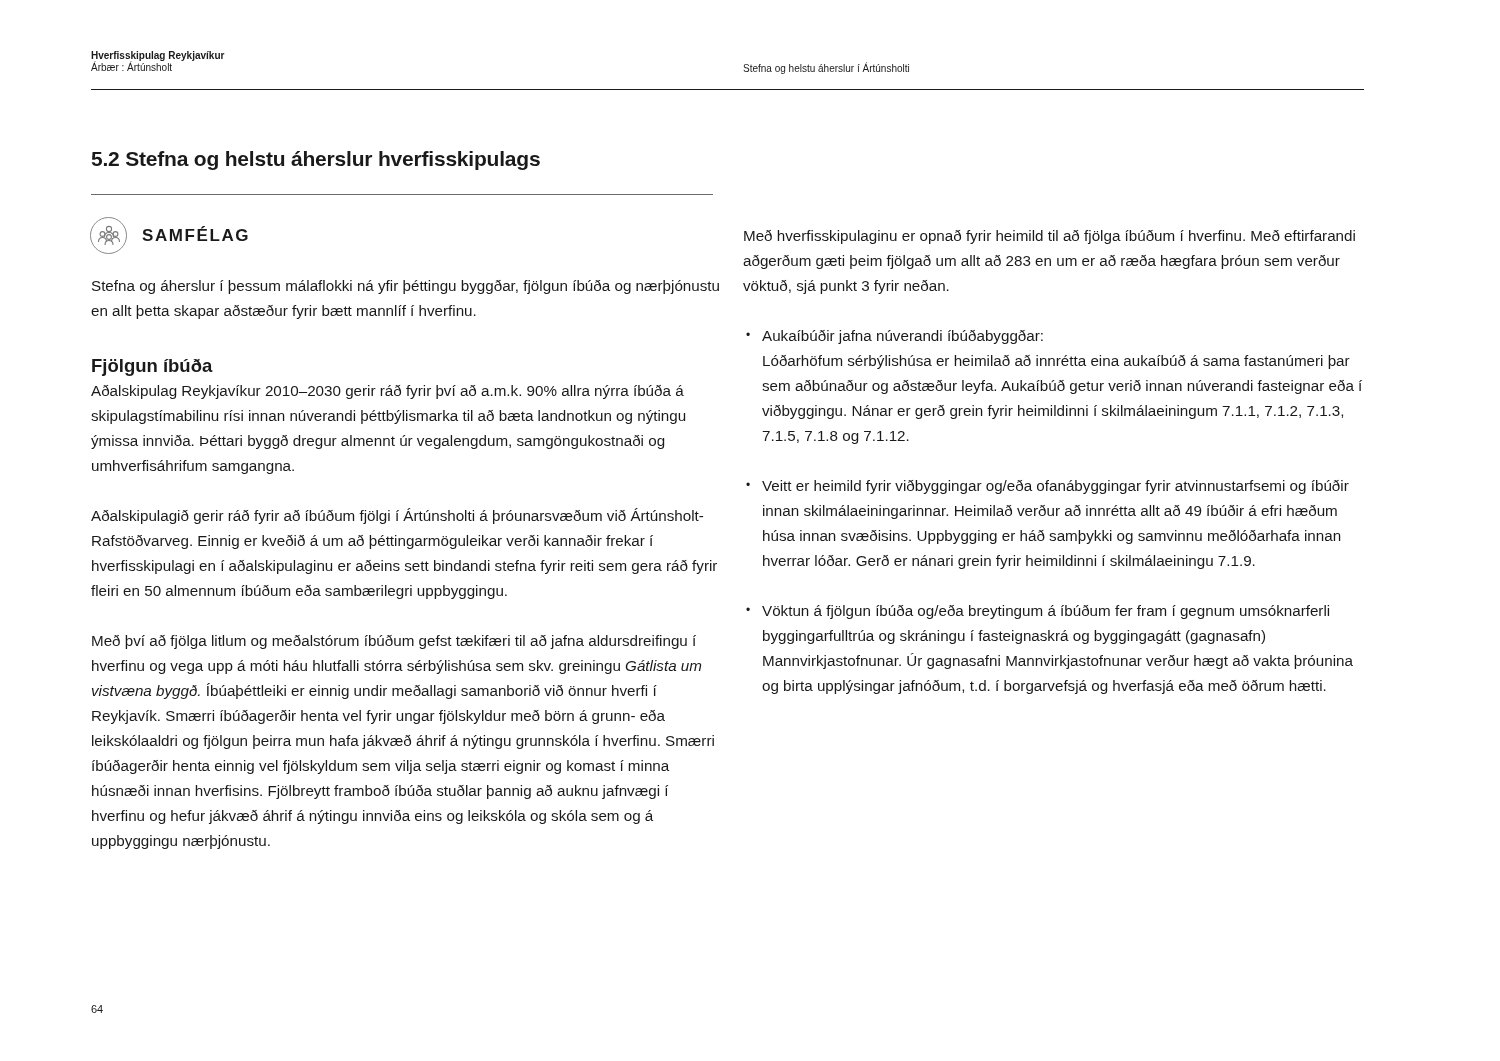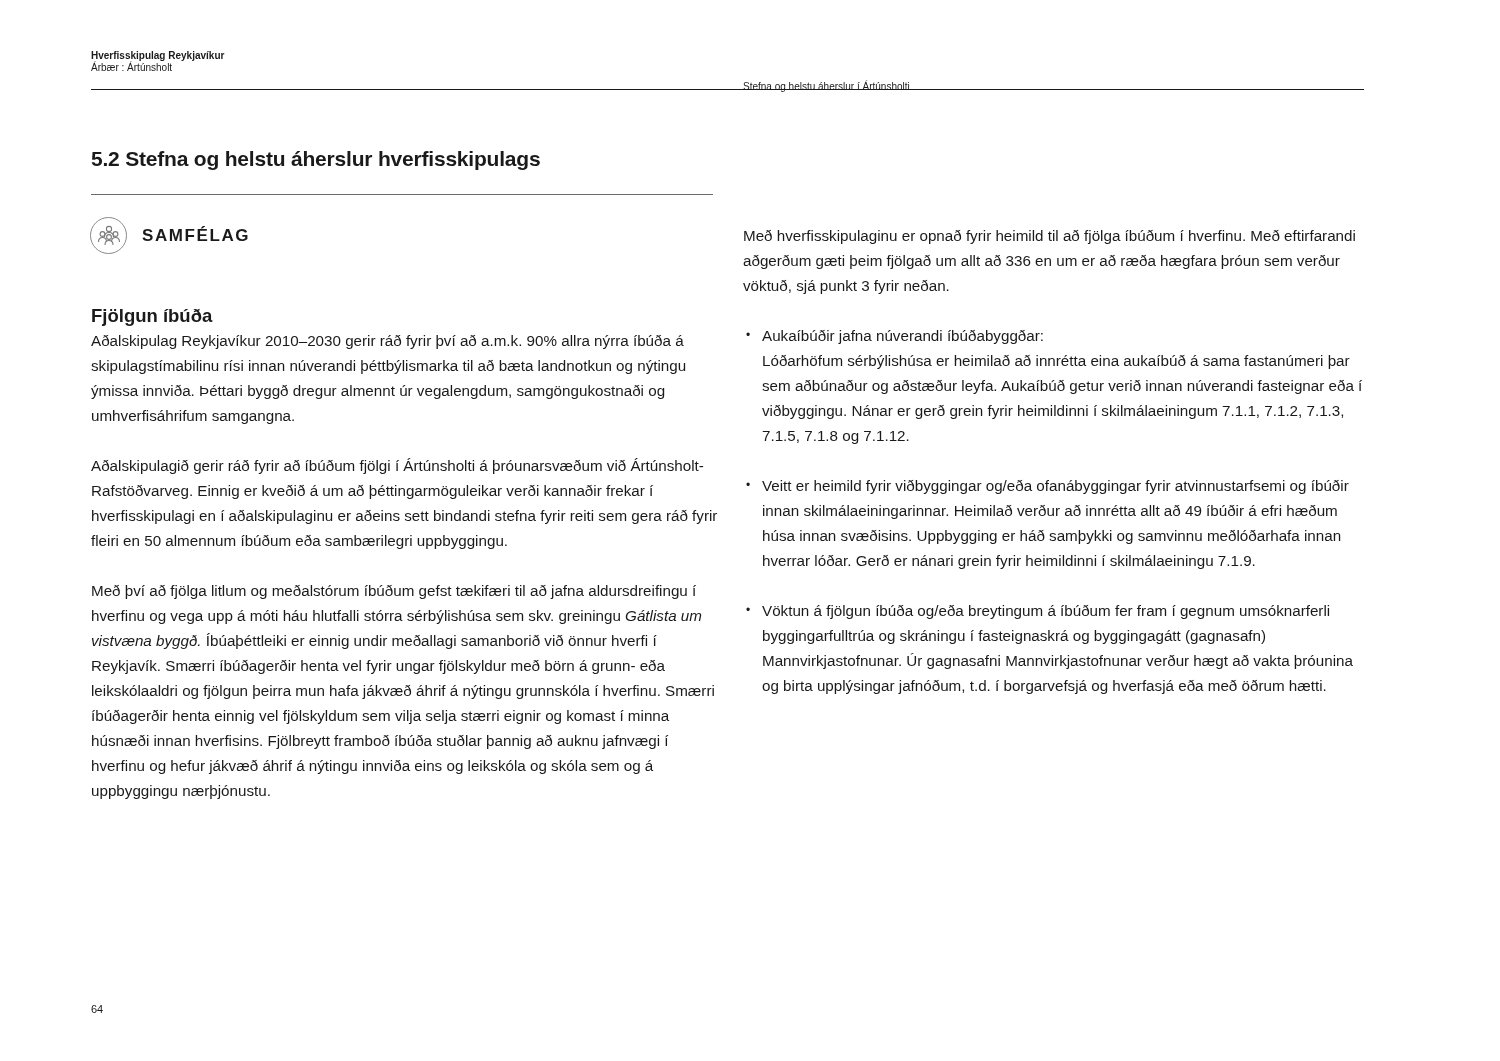--- a/index.html
+++ b/index.html
@@ -10,21 +10,21 @@
       color: #1a1a1a;
       overflow: hidden;
     }
     .header-left {
       position: absolute; left: 91px; top: 50px;
       font-size: 10px; line-height: 12px;
     }
     .header-left .org { font-weight: bold; }
     .header-right {
       position: absolute; left: 743px; top: 63px;
-      font-size: 10px; line-height: 12px; margin-top: 18px;
+      font-size: 10px; line-height: 12px;
     }
     .header-rule {
       position: absolute; left: 91px; top: 89px; width: 1273px; height: 1px;
       background: #1a1a1a;
     }
     .section-title {
       position: absolute; left: 91px; top: 145px; width: 622px;
       font-size: 21px; line-height: 28px; font-weight: bold;
       letter-spacing: -0.2px;
       padding-bottom: 21px;
@@ -90,28 +90,29 @@
       <circle cx="20.5" cy="10" r="2.4"></circle>
       <path d="M16.5 18 q0-4.5 4-4.5 q4 0 4 4.5"></path>
       <circle cx="14" cy="13" r="2.4"></circle>
       <path d="M10 21 q0-4.5 4-4.5 q4 0 4 4.5"></path>
     </svg>
   </span>
   <span class="cat-label">SAMFÉLAG</span>
 </div>
 
 <div class="col col-left">
+  <p class="para">Stefna og áherslur í þessum málaflokki ná yfir þéttingu byggðar, fjölgun íbúða og nærþjónustu en allt þetta skapar aðstæður fyrir bætt mannlíf í hverfinu.</p>
   <h2 class="subhead">Fjölgun íbúða</h2>
   <p class="para">Aðalskipulag Reykjavíkur 2010–2030 gerir ráð fyrir því að a.m.k. 90% allra nýrra íbúða á skipulagstímabilinu rísi innan núverandi þéttbýlismarka til að bæta landnotkun og nýtingu ýmissa innviða. Þéttari byggð dregur almennt úr vegalengdum, samgöngukostnaði og umhverfisáhrifum samgangna.</p>
   <p class="para">Aðalskipulagið gerir ráð fyrir að íbúðum fjölgi í Ártúnsholti á þróunarsvæðum við Ártúnsholt-Rafstöðvarveg. Einnig er kveðið á um að þéttingarmöguleikar verði kannaðir frekar í hverfisskipulagi en í aðalskipulaginu er aðeins sett bindandi stefna fyrir reiti sem gera ráð fyrir fleiri en 50 almennum íbúðum eða sambærilegri uppbyggingu.</p>
   <p class="para"><span>Með því að fjölga litlum og meðalstórum íbúðum gefst tækifæri til að jafna aldursdreifingu í hverfinu og vega upp á móti háu hlutfalli stórra sérbýlishúsa sem skv. greiningu </span><em>Gátlista um vistvæna byggð.</em><span> Íbúaþéttleiki er einnig undir meðallagi samanborið við önnur hverfi í Reykjavík. Smærri íbúðagerðir henta vel fyrir ungar fjölskyldur með börn á grunn- eða leikskólaaldri og fjölgun þeirra mun hafa jákvæð áhrif á nýtingu grunnskóla í hverfinu. Smærri íbúðagerðir henta einnig vel fjölskyldum sem vilja selja stærri eignir og komast í minna húsnæði innan hverfisins. Fjölbreytt framboð íbúða stuðlar þannig að auknu jafnvægi í hverfinu og hefur jákvæð áhrif á nýtingu innviða eins og leikskóla og skóla sem og á uppbyggingu nærþjónustu.</span></p>
 </div>
 
 <div class="col col-right">
-  <p class="para">Með hverfisskipulaginu er opnað fyrir heimild til að fjölga íbúðum í hverfinu. Með eftirfarandi aðgerðum gæti þeim fjölgað um allt að 336 en um er að ræða hægfara þróun sem verður vöktuð, sjá punkt 3 fyrir neðan.</p>
+  <p class="para">Með hverfisskipulaginu er opnað fyrir heimild til að fjölga íbúðum í hverfinu. Með eftirfarandi aðgerðum gæti þeim fjölgað um allt að 283 en um er að ræða hægfara þróun sem verður vöktuð, sjá punkt 3 fyrir neðan.</p>
   <ul class="bullets">
     <li>
       <span class="dot">•</span>
       <span class="b-title">Aukaíbúðir jafna núverandi íbúðabyggðar:</span>
       <span class="b-body">Lóðarhöfum sérbýlishúsa er heimilað að innrétta eina aukaíbúð á sama fastanúmeri þar sem aðbúnaður og aðstæður leyfa. Aukaíbúð getur verið innan núverandi fasteignar eða í viðbyggingu. Nánar er gerð grein fyrir heimildinni í skilmálaeiningum 7.1.1, 7.1.2, 7.1.3, 7.1.5, 7.1.8 og 7.1.12.</span>
     </li>
     <li>
       <span class="dot">•</span>
       <span class="b-body">Veitt er heimild fyrir viðbyggingar og/eða ofanábyggingar fyrir atvinnustarfsemi og íbúðir innan skilmálaeiningarinnar. Heimilað verður að innrétta allt að 49 íbúðir á efri hæðum húsa innan svæðisins. Uppbygging er háð samþykki og samvinnu meðlóðarhafa innan hverrar lóðar. Gerð er nánari grein fyrir heimildinni í skilmálaeiningu 7.1.9.</span>
     </li>

